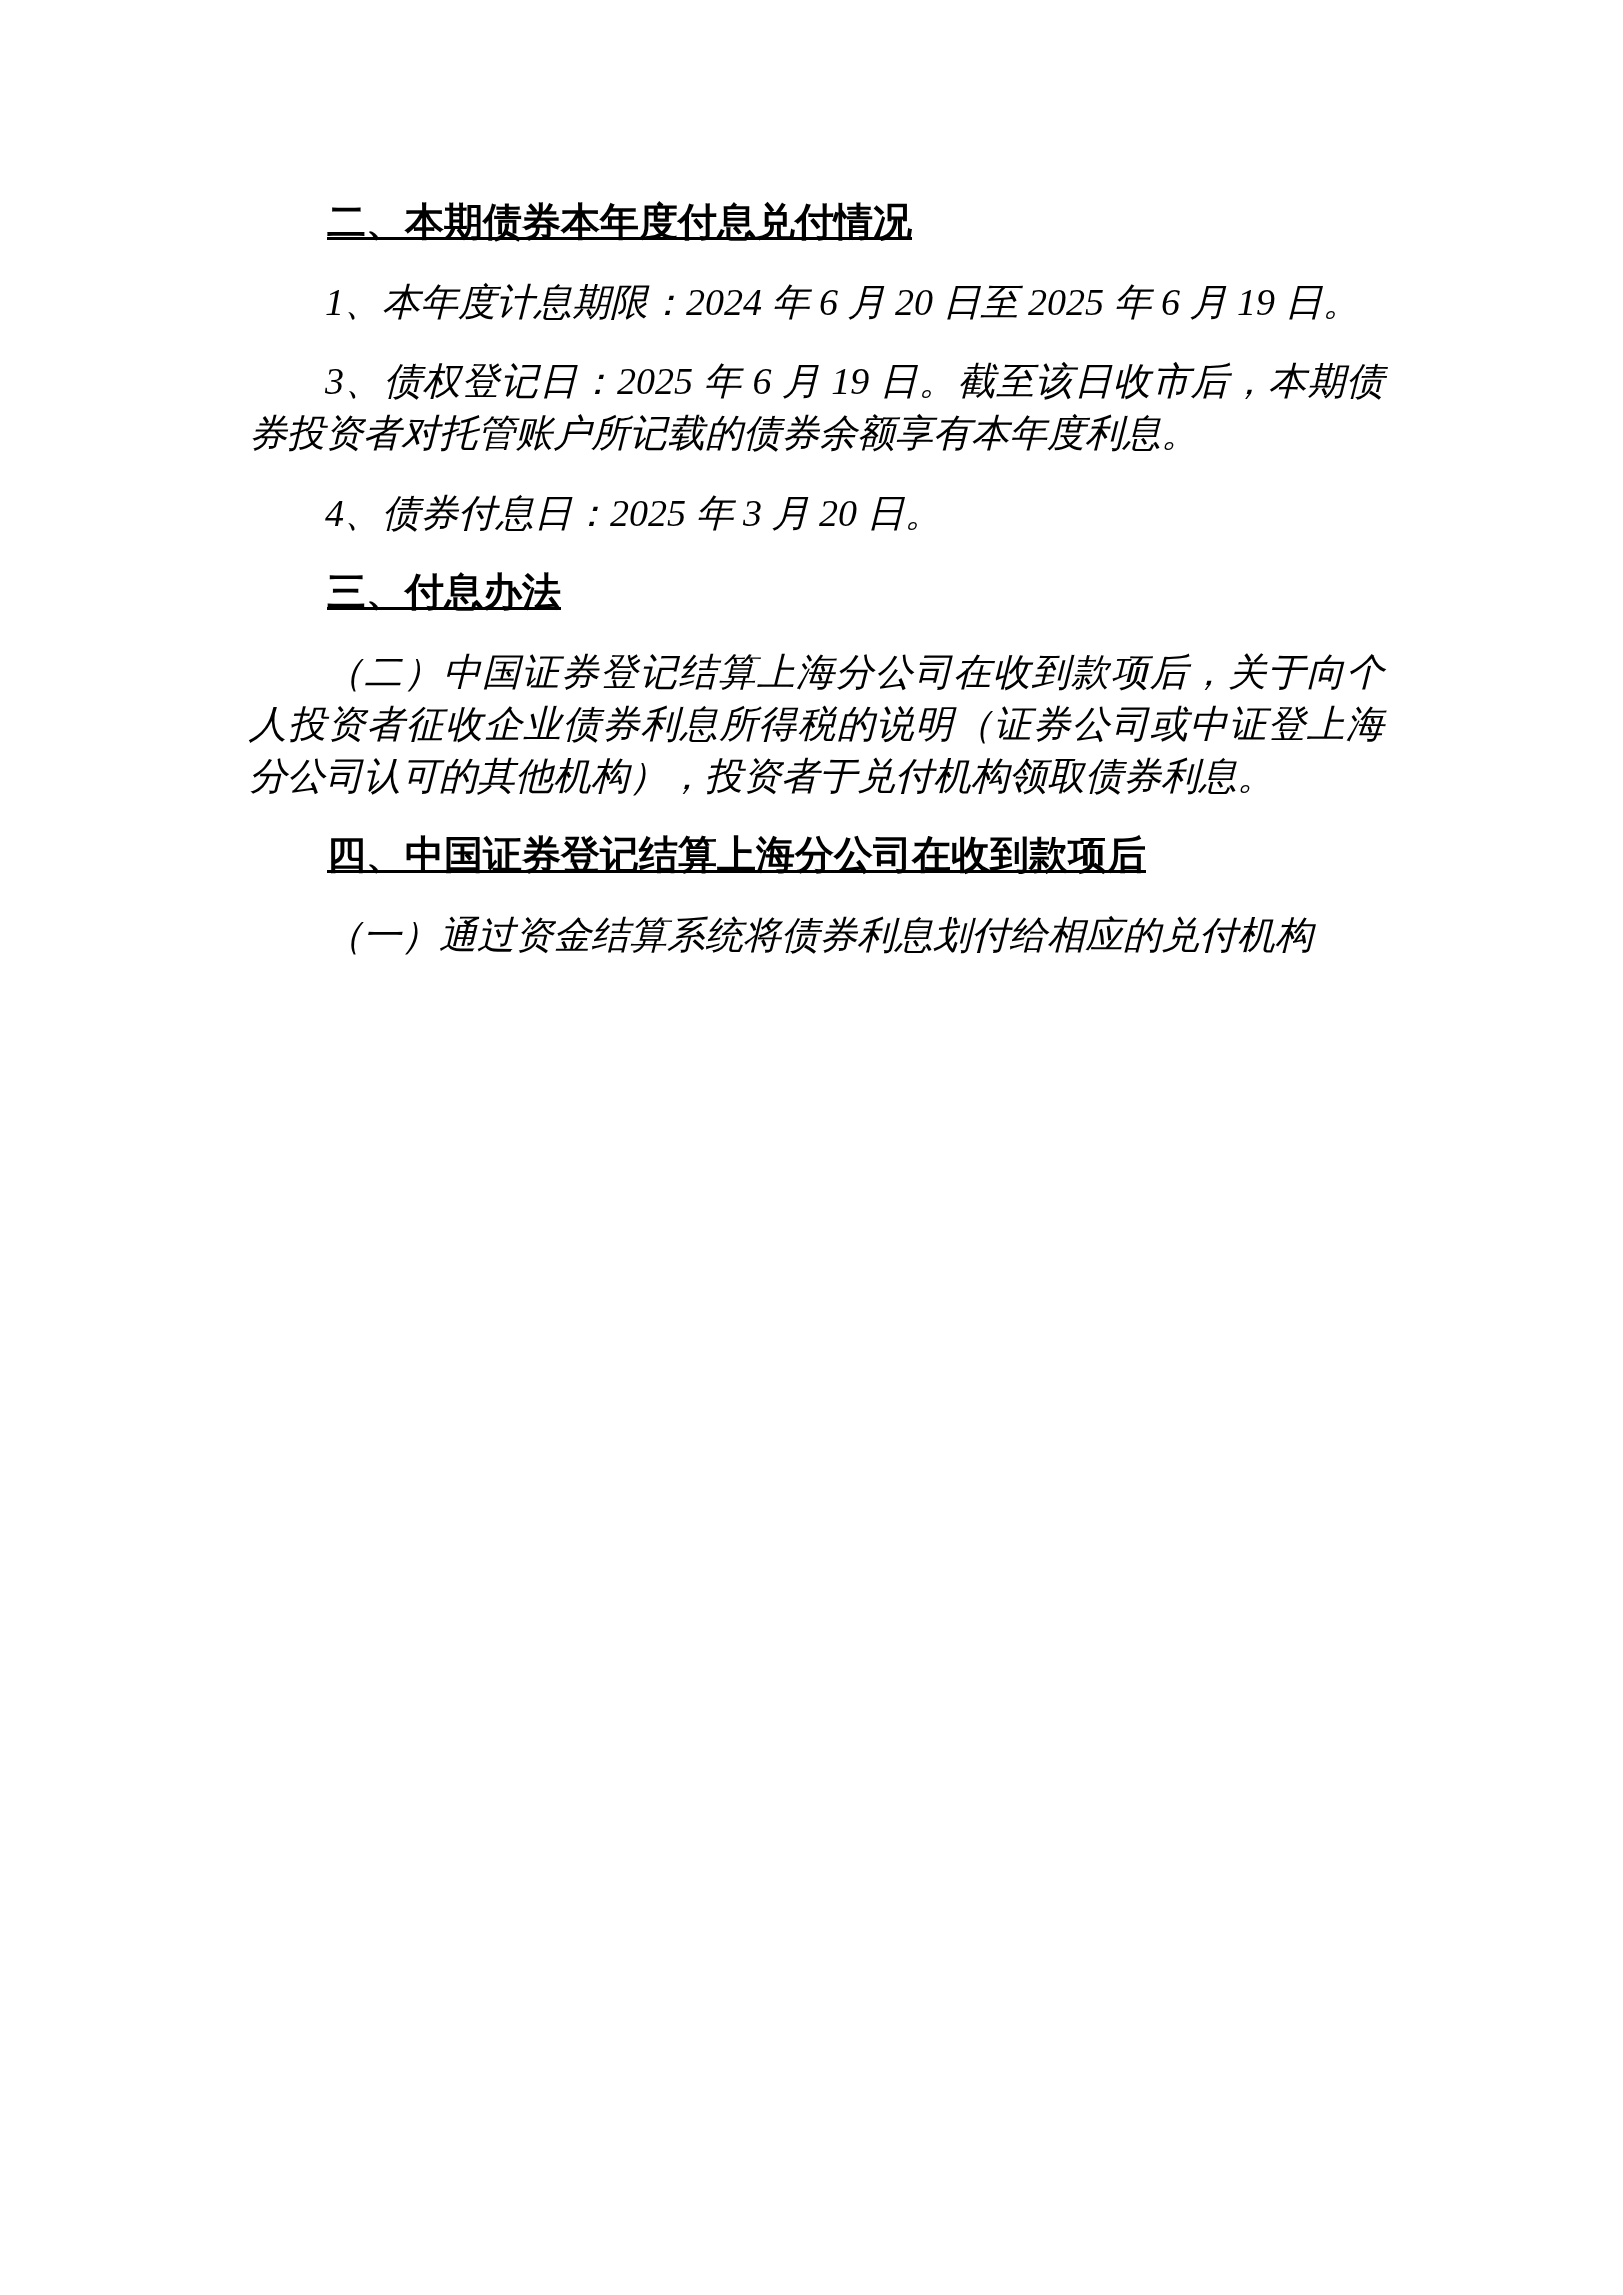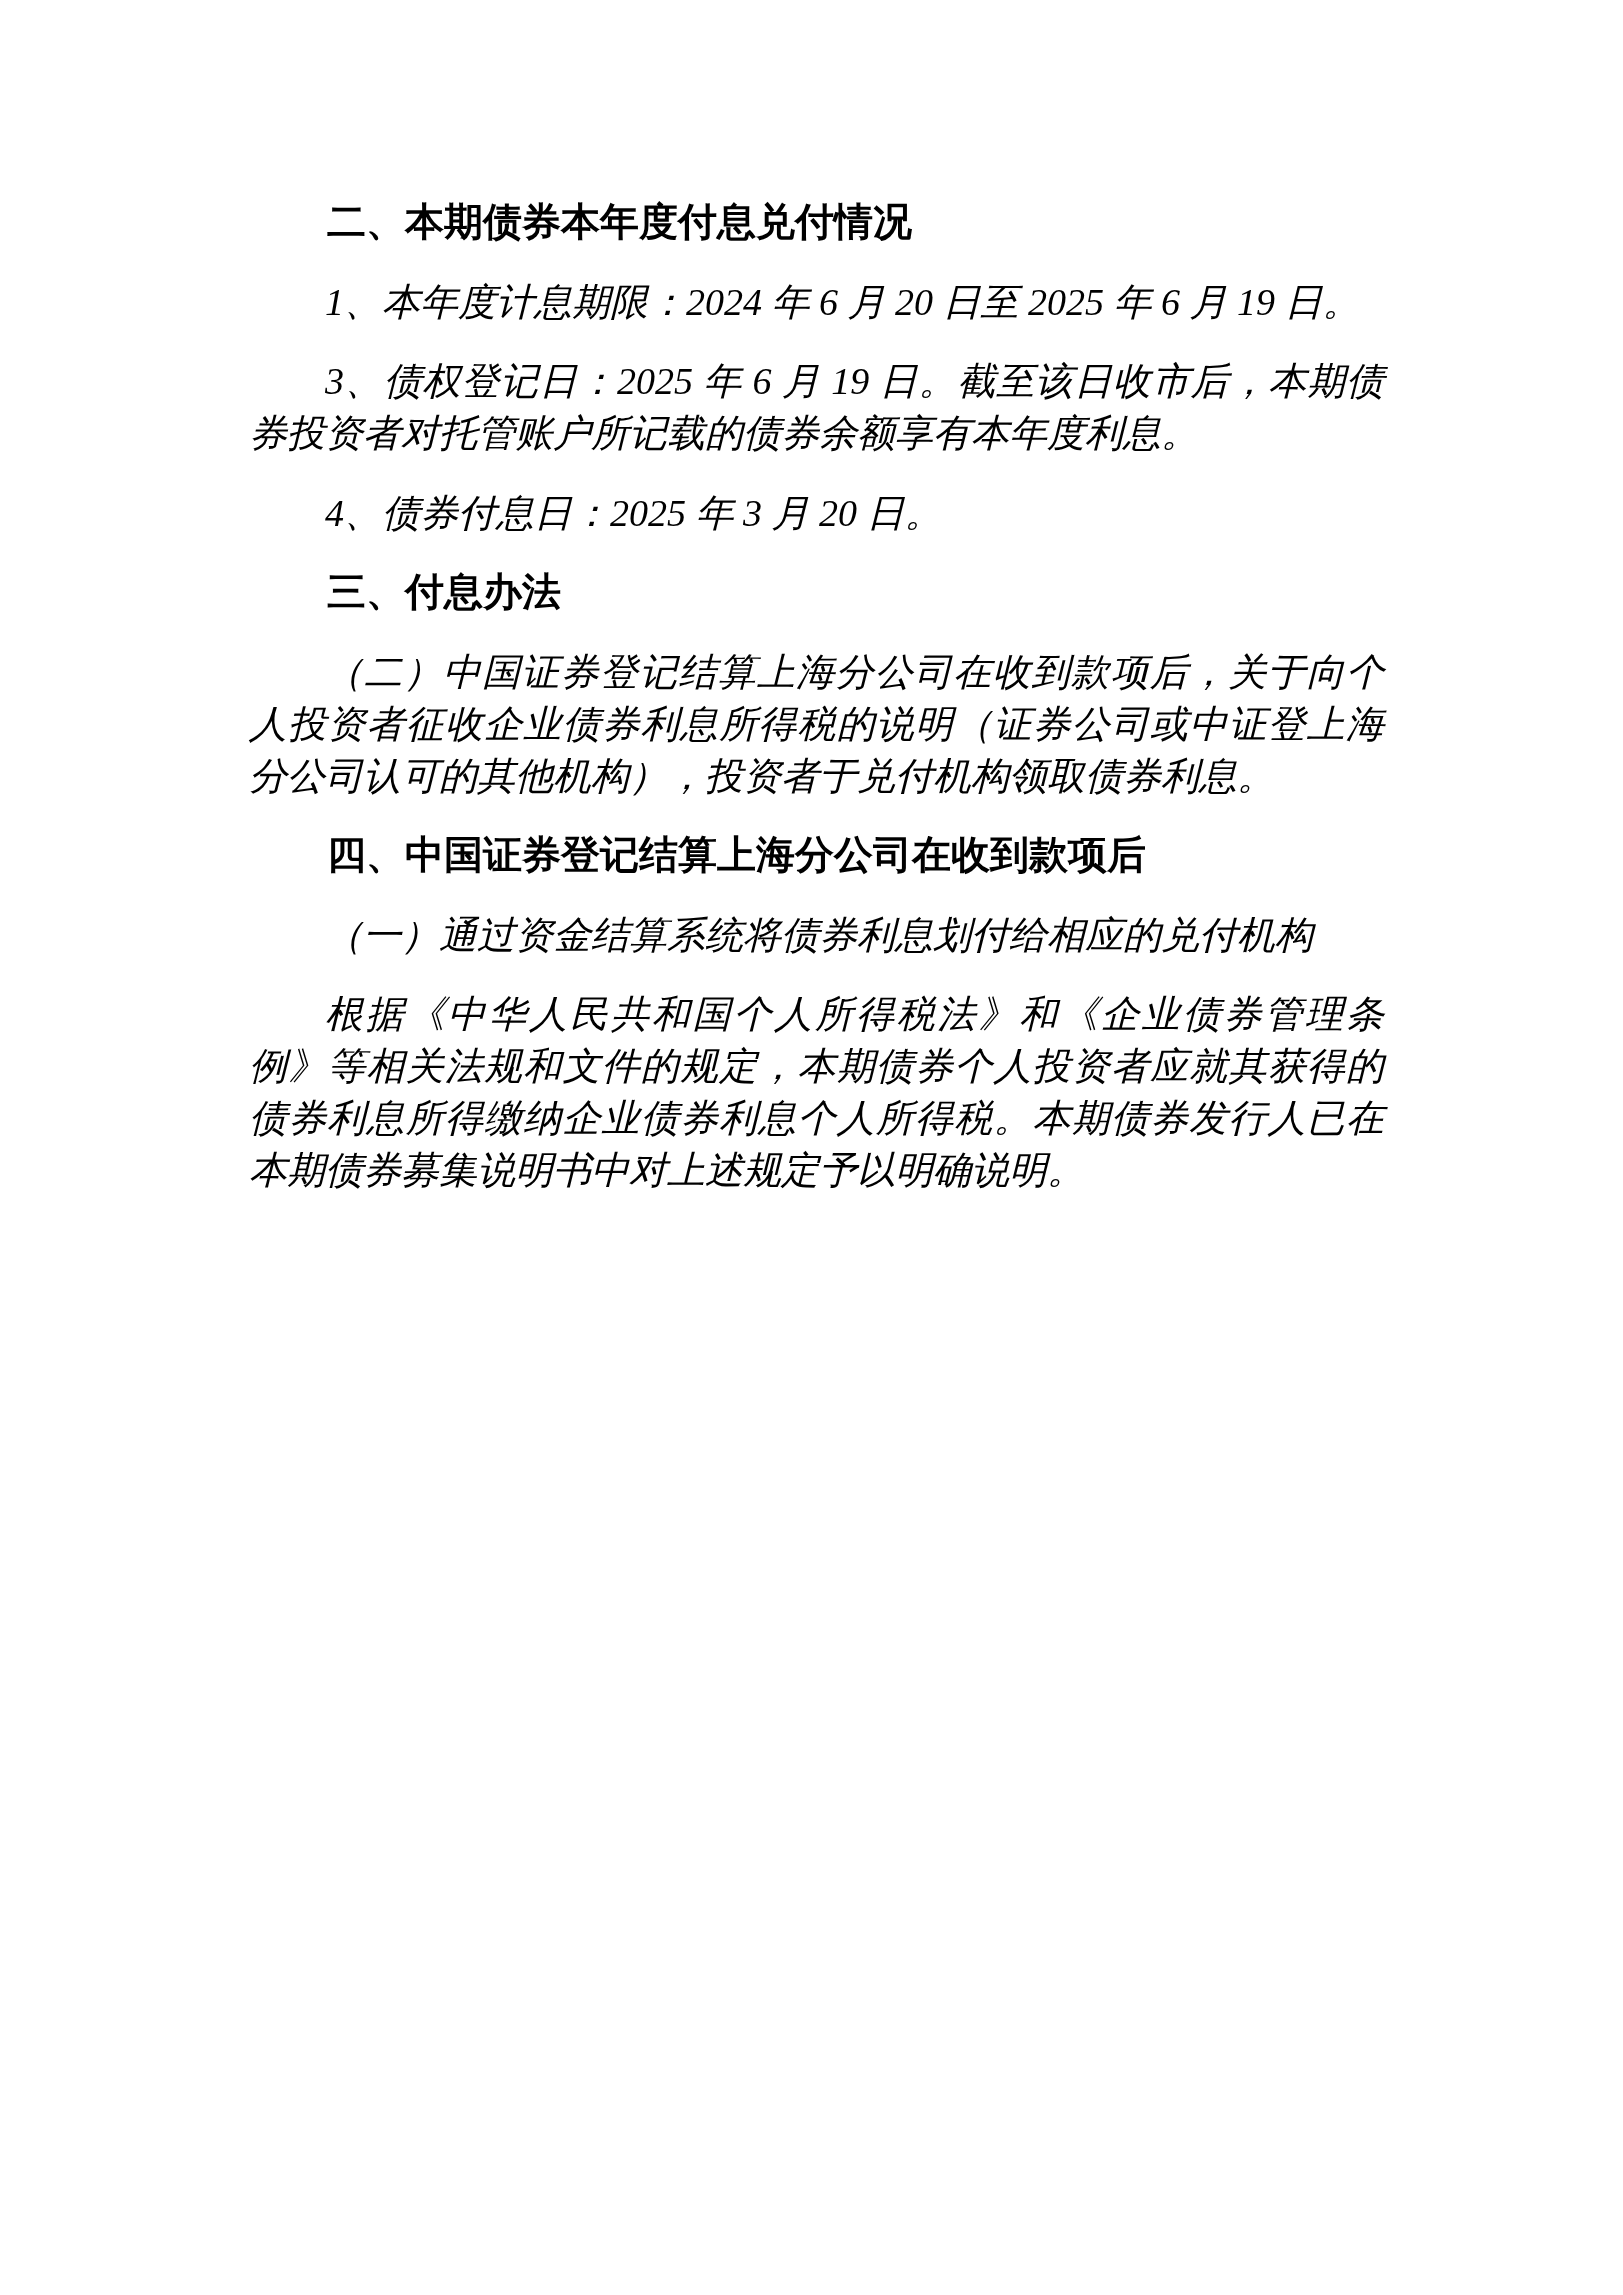--- a/index.html
+++ b/index.html
@@ -31,20 +31,21 @@
     font-style: italic;
   }
   .heading {
     font-family: "Liberation Sans", "DejaVu Sans", sans-serif;
     font-weight: bold;
     font-size: 39px;
     line-height: 52px;
     margin: 0 0 27.5px 0;
     text-indent: 2em;
     text-align: left;
+    text-decoration: underline;
   }
 </style>
 </head>
 <body>
 
 <div class="page">
   <section class="doc">
 
     <h2 class="heading">二、本期债券本年度付息兑付情况</h2>
 
@@ -57,17 +58,16 @@
 
     <h2 class="heading">三、付息办法</h2>
 
 
     <p class="para">（二）中国证券登记结算上海分公司在收到款项后，关于向个人投资者征收企业债券利息所得税的说明（证券公司或中证登上海分公司认可的其他机构），投资者于兑付机构领取债券利息。</p>
 
     <h2 class="heading">四、中国证券登记结算上海分公司在收到款项后</h2>
 
     <p class="para">（一）通过资金结算系统将债券利息划付给相应的兑付机构</p>
 
-    <p class="para">根据《中华人民共和国个人所得税法》和《企业债券管理条例》等相关法规和文件的规定，本期债券个人投资者应就其获得的债券利息所得缴纳企业债券利息个人所得税。本期债券发行人已在本期债券募集说明书中对上述规定予以明确说明。</p>
 
   </section>
 </div>
 
 
 </body></html>

